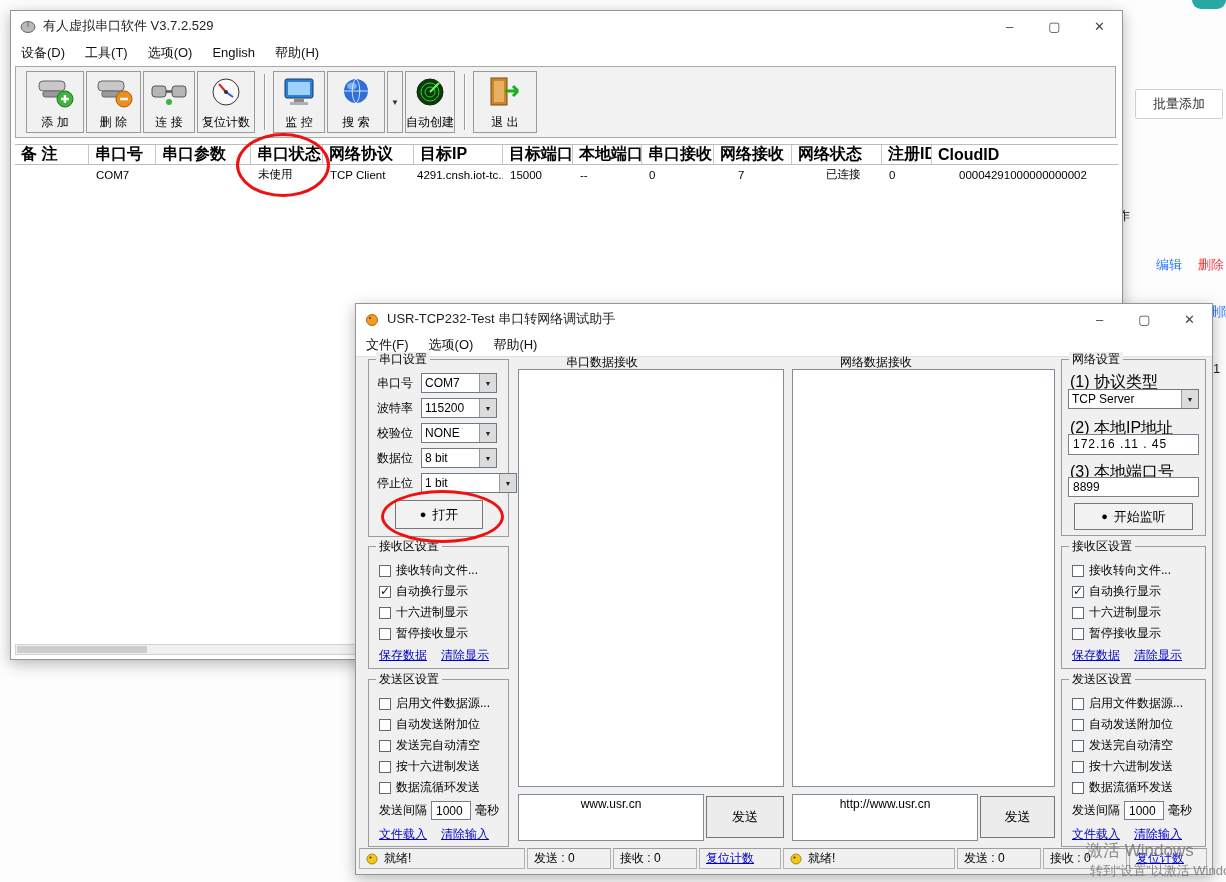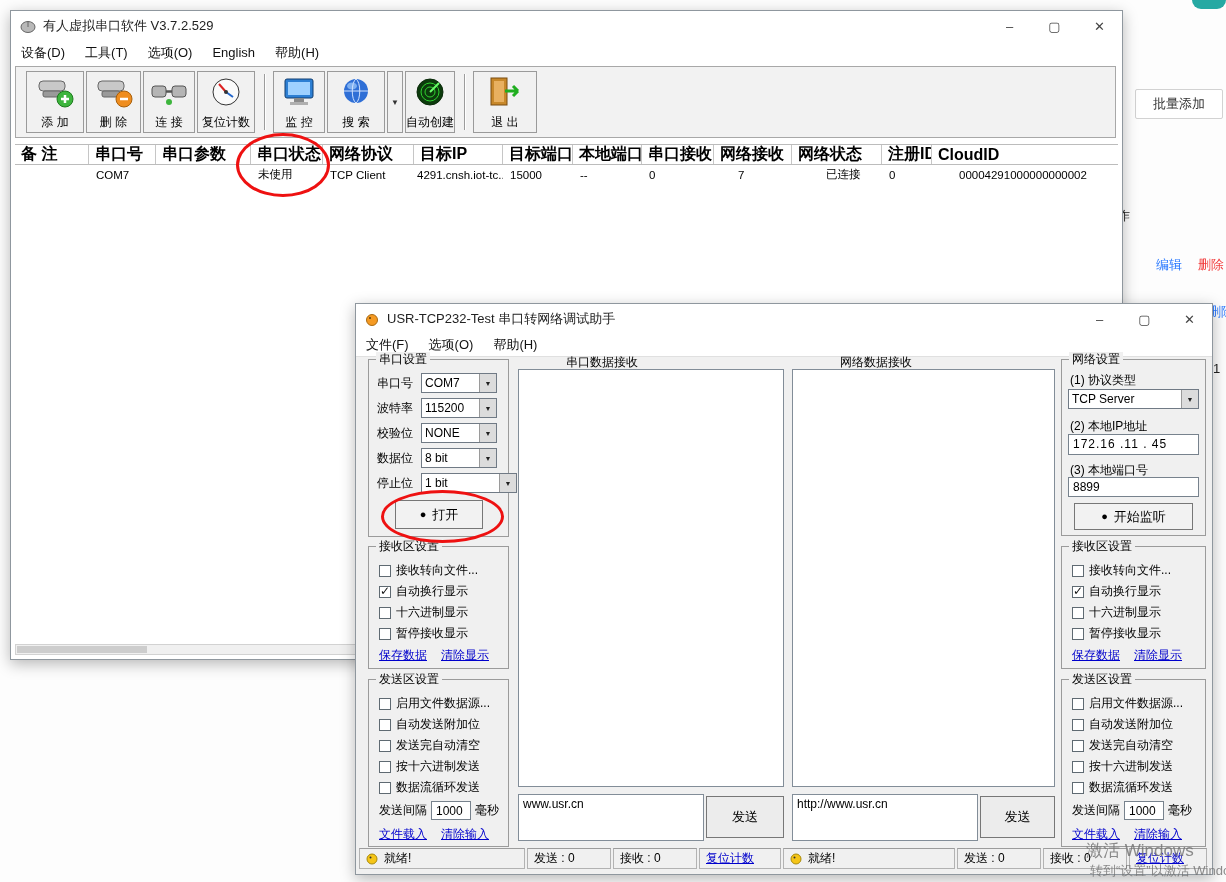--- a/index.html
+++ b/index.html
@@ -43,25 +43,25 @@
   .combo-arrow{width:16px;align-self:stretch;background:#dcdcdc;border-left:1px solid #9a9a9a;display:flex;align-items:center;justify-content:center;font-size:7px;color:#222;flex:none;}
   .combo-arrow i{font-style:normal;}
   .cbrow{position:absolute;display:flex;align-items:center;}
   .cb{width:12px;height:12px;border:1px solid #5f6a72;background:#fff;margin-right:5px;flex:none;display:flex;align-items:center;justify-content:center;box-sizing:border-box;}
   .cb i{font-style:normal;font-size:12px;font-weight:bold;line-height:1;margin-top:-2px;color:#111;}
   .cbl{font-size:12px;white-space:nowrap;}
   .linkrow{position:absolute;display:flex;}
   .link{color:#0000cc;text-decoration:underline;font-size:12px;white-space:nowrap;cursor:pointer;}
   .btn{position:absolute;background:#f2f2f2;border:1px solid #777;display:flex;align-items:center;justify-content:center;gap:6px;font-size:13px;box-sizing:border-box;}
   .btn .dot{font-size:11px;line-height:1;}
-  .nlabel{position:absolute;font-size:12px;white-space:nowrap;}
+  .nlabel{position:absolute;font-size:16px;white-space:nowrap;}
   .edit{position:absolute;background:#fff;border:1px solid #77828d;font-size:12px;line-height:18px;padding-left:4px;box-sizing:border-box;white-space:nowrap;overflow:hidden;}
   .databox{position:absolute;background:#fff;border:1px solid #828d98;box-sizing:border-box;}
   .arealabel{position:absolute;font-size:12px;white-space:nowrap;margin-left:44px;}
-  .inputbox{position:absolute;background:#fff;border:1px solid #828d98;font-size:12px;padding:2px 4px;box-sizing:border-box;white-space:nowrap;overflow:hidden;}
+  .inputbox{position:absolute;background:#fff;border:1px solid #828d98;font-size:12px;padding:2px 4px;box-sizing:border-box;white-space:nowrap;overflow:hidden;text-align:center;}
   .statusbar{position:absolute;left:3px;height:21px;display:flex;}
   .st-cell{border:1px solid #b2b2b2;border-top-color:#9c9c9c;margin-right:2px;display:flex;align-items:center;font-size:12px;padding:0 6px;background:#f0f0f0;box-sizing:border-box;white-space:nowrap;}
   .st-cell .ric{margin-right:5px;display:flex;align-items:center;}
   
   .red-ellipse{position:absolute;border:3px solid #ee1111;border-radius:50%;z-index:60;pointer-events:none;background:transparent;}
   .watermark{position:absolute;z-index:70;color:rgba(115,115,115,0.82);pointer-events:none;white-space:nowrap;}
   .bg-link{position:absolute;font-size:13px;text-decoration:none;cursor:pointer;white-space:nowrap;}
   .z10{z-index:10;} .z20{z-index:20;}
 </style>
 </head>

